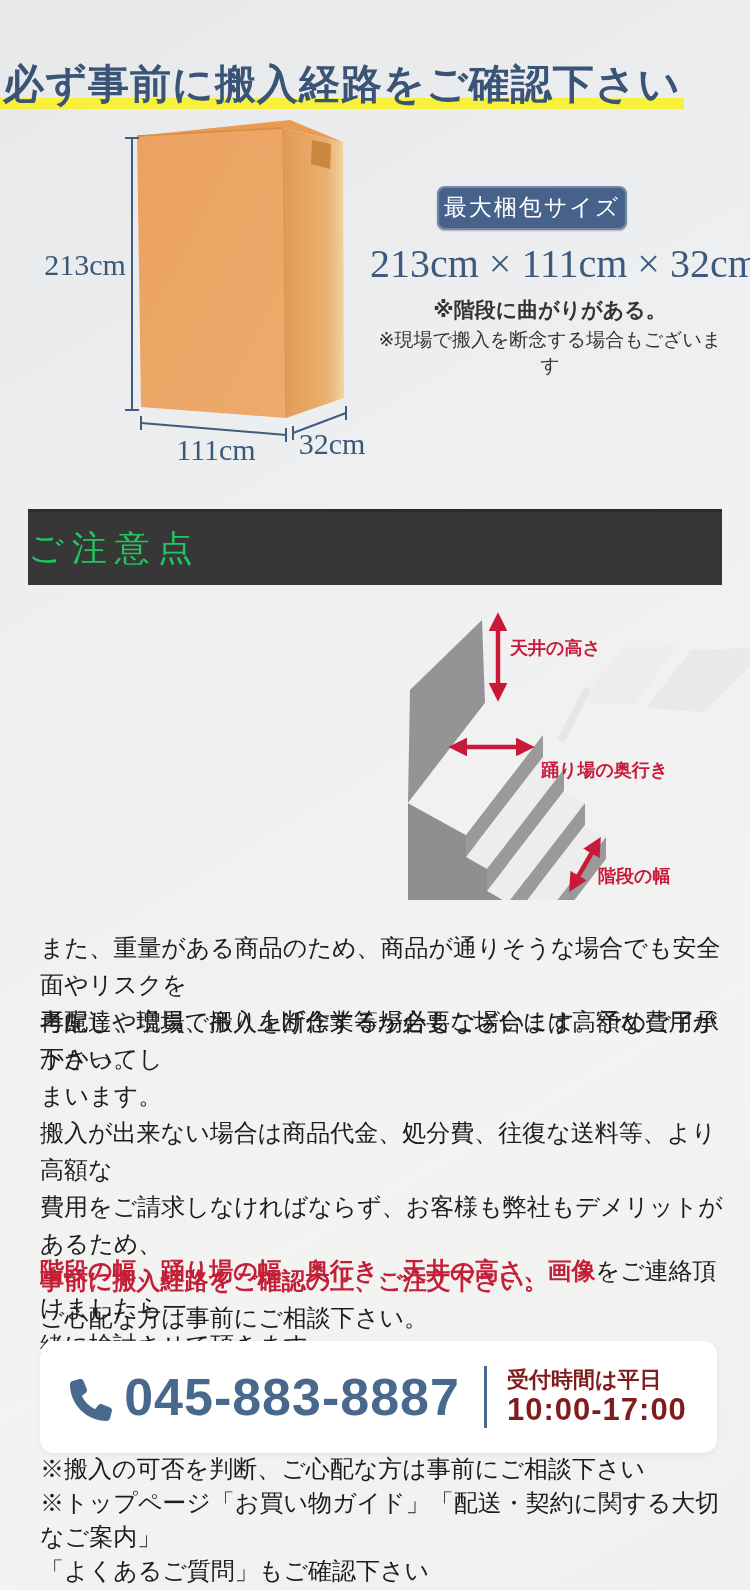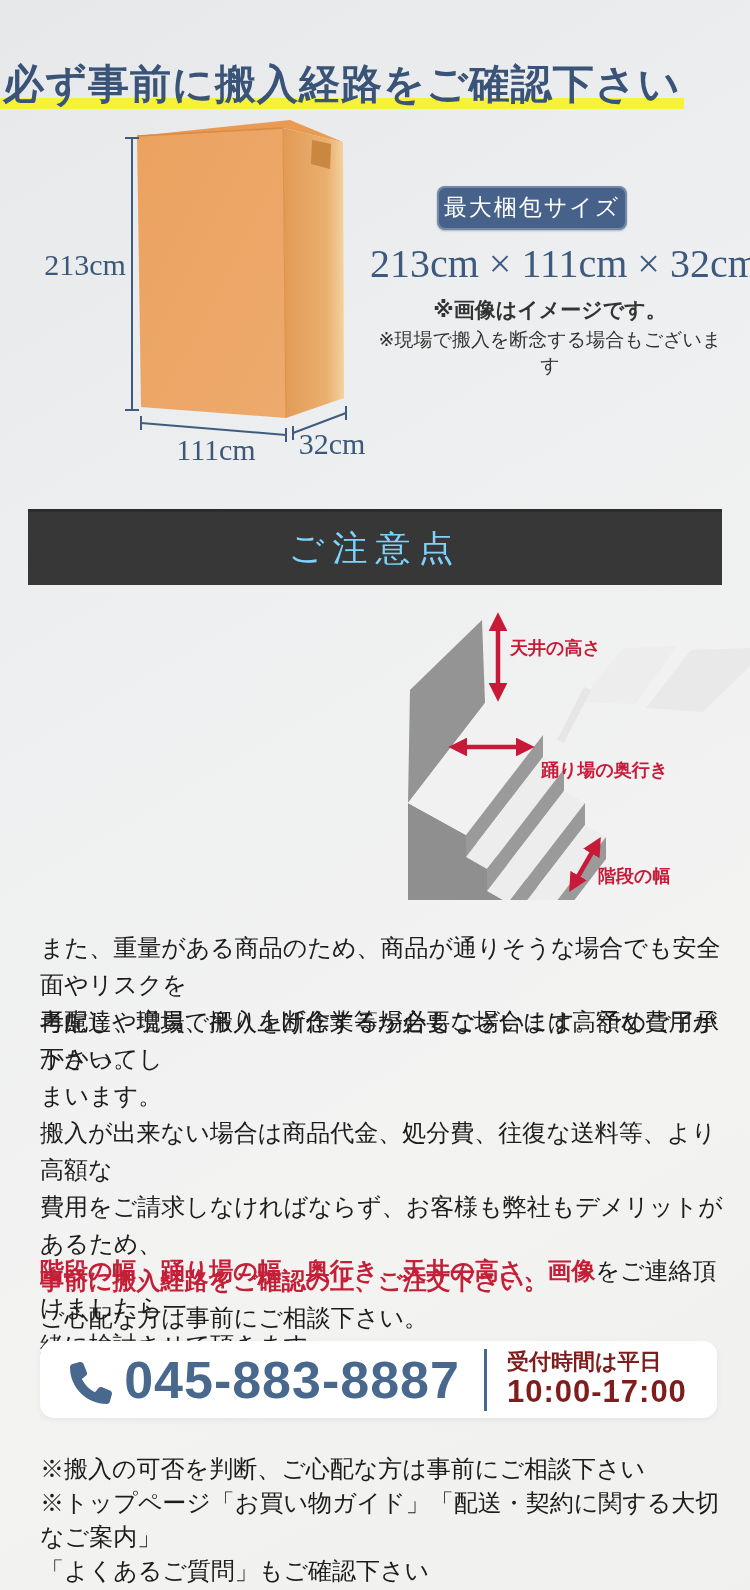--- a/index.html
+++ b/index.html
@@ -28,38 +28,38 @@
     position:absolute;left:67px;top:8px;width:190px;height:44px;border-radius:8px;
     background:#46628a;box-shadow:inset 0 0 0 2px rgba(255,255,255,.25),0 1px 2px rgba(0,0,0,.25);
     color:#ffffff;font-size:23px;line-height:44px;text-align:center;letter-spacing:2px;
   }
   #pkg-size{position:absolute;left:0;top:62px;width:360px;font-size:40px;color:#3d5a7e;letter-spacing:0px;white-space:nowrap;}
   #pkg-note1{position:absolute;left:0;top:118px;width:360px;font-size:21px;font-weight:700;color:#333;font-family:"Liberation Sans","DejaVu Sans",sans-serif;}
   #pkg-note2{position:absolute;left:0;top:149px;width:360px;font-size:19px;font-weight:500;color:#333;font-family:"Liberation Sans","DejaVu Sans",sans-serif;}
   
   #banner{
     left:28px;top:509px;width:694px;height:76px;background:#373737;border-top:3px solid #2c2c2c;
-    color:#7dd3fc;font-size:35px;letter-spacing:8px;text-align:center;line-height:73px;box-sizing:border-box;
+    color:#22c55e;font-size:35px;letter-spacing:8px;line-height:73px;box-sizing:border-box;
   }
   
   #caution-left{left:40px;top:604px;width:340px;color:#1d1d1d;}
   #caution-h{font-size:28px;font-weight:700;padding:0 0 12px 2px;border-bottom:2px solid #4a4a4a;width:328px;letter-spacing:1px;}
   #caution-body{margin-top:12px;font-size:24px;line-height:37px;white-space:pre-line;padding-left:2px;}
   #caution-note{margin-top:5px;font-size:20px;line-height:30px;white-space:pre-line;padding-left:2px;}
   #stairs-svg{left:390px;top:590px;}
   .stair-label{font-family:"Liberation Sans","DejaVu Sans",sans-serif;font-size:18px;font-weight:700;fill:#c81a38;}
   
   .para{left:40px;width:690px;font-size:24px;line-height:37px;color:#1d1d1d;white-space:pre-line;}
   #para1{top:906px;}
   #para2{top:980px;}
   #para3{top:1229px;}
   .red-text{color:#c41f37;font-weight:700;}
   
   #phone-card{
-    left:40px;top:1341px;width:677px;height:77px;background:#ffffff;border-radius:14px;
+    left:40px;top:1341px;width:677px;height:112px;background:#ffffff;border-radius:14px;
     box-shadow:0 2px 6px rgba(0,0,0,.06);display:flex;align-items:center;justify-content:center;
   }
   #phone-icon{width:42px;height:42px;margin-right:12px;margin-top:6px;}
   #phone-number{
     font-family:"Liberation Sans","DejaVu Sans",sans-serif;font-size:52px;font-weight:700;
     color:#48698d;letter-spacing:1px;white-space:nowrap;
   }
   #phone-divider{width:3px;height:62px;background:#48698d;margin:0 20px 0 24px;}
   #phone-hours{font-family:"Liberation Sans","DejaVu Sans",sans-serif;color:#7f1d1d;text-align:left;line-height:1.15;}
   #hours-line1{font-size:22px;font-weight:700;}
@@ -116,21 +116,21 @@
       <line x1="306" y1="296" x2="306" y2="310"></line>
     </g>
     <text class="dim-label" x="45" y="165" text-anchor="middle">213cm</text>
     <text class="dim-label" x="176" y="350" text-anchor="middle">111cm</text>
     <text class="dim-label" x="292" y="344" text-anchor="middle">32cm</text>
   </svg>
 
   <div id="pkg-col" class="abs">
     <div id="pkg-badge" class="serif">最大梱包サイズ</div>
     <div id="pkg-size" class="serif">213cm × 111cm × 32cm</div>
-    <div id="pkg-note1">※画像はイメージです。</div>
+    <div id="pkg-note1">※階段に曲がりがある。</div>
     <div id="pkg-note2">※現場で搬入を断念する場合もございます</div>
   </div>
 
   <div id="banner" class="abs serif">ご注意点</div>
 
 
   <svg id="stairs-svg" class="abs" width="360" height="310" viewBox="0 0 360 310">
     <defs>
       <marker id="arrowR" viewBox="0 0 10 10" refX="7" refY="5" markerWidth="4.2" markerHeight="4.2" orient="auto-start-reverse">
         <path d="M0,0 L10,5 L0,10 z" fill="#c81a38"></path>

